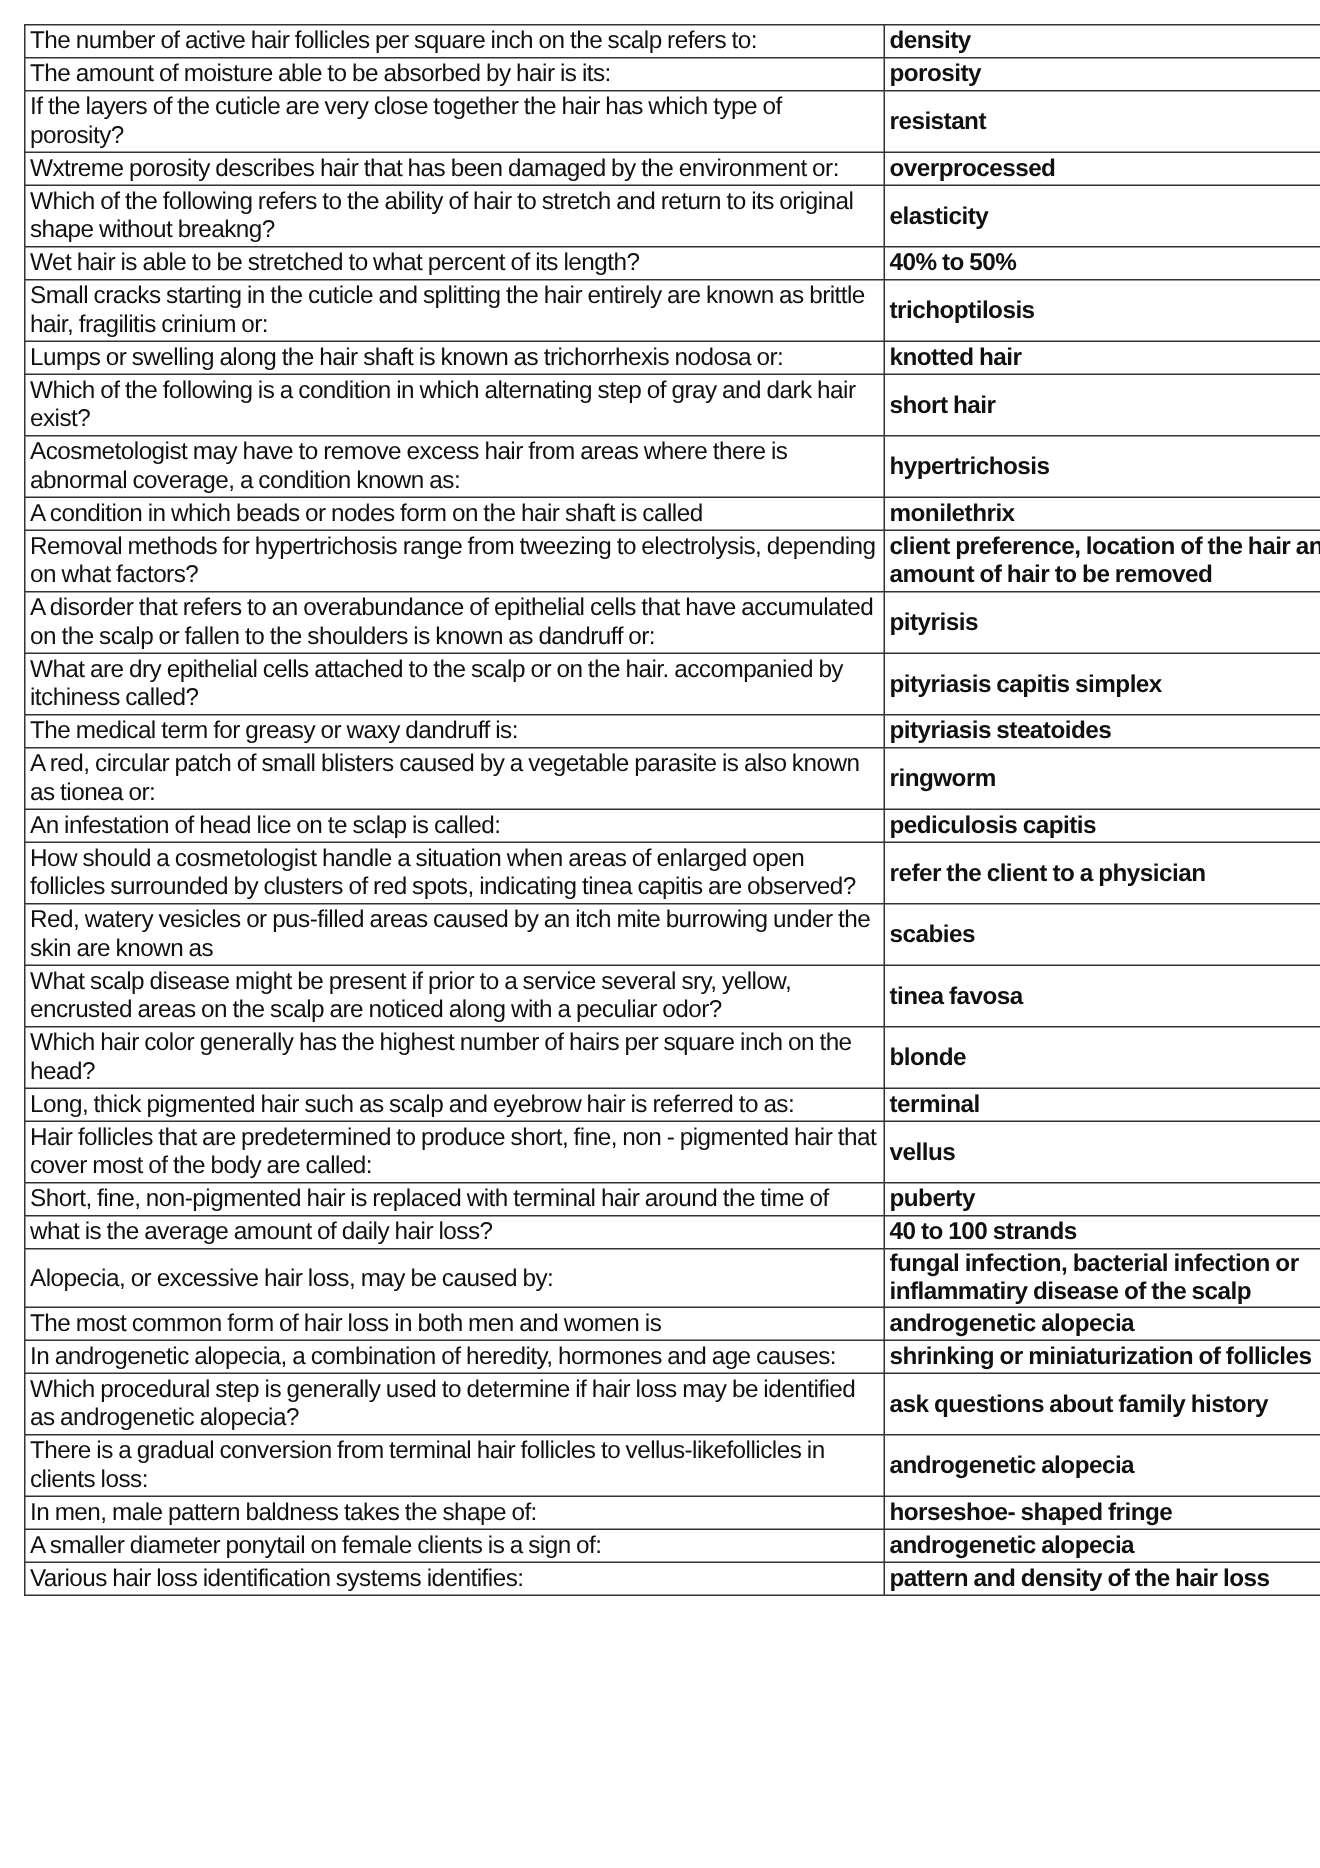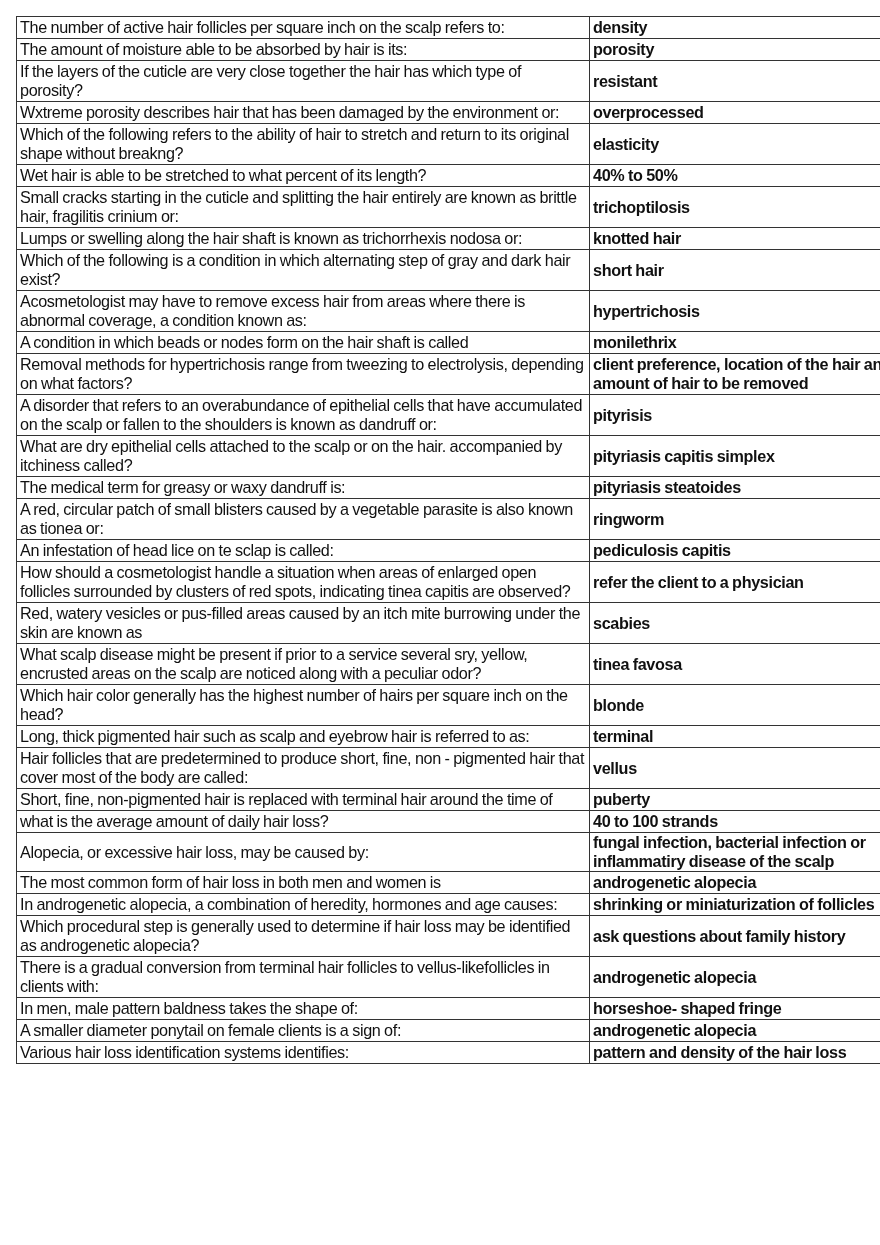--- a/index.html
+++ b/index.html
@@ -153,21 +153,21 @@
       </tr>
       <tr>
         <td class="q-cell">In androgenetic alopecia, a combination of heredity, hormones and age causes:</td>
         <td class="a-cell">shrinking or miniaturization of follicles</td>
       </tr>
       <tr>
         <td class="q-cell">Which procedural step is generally used to determine if hair loss may be identified as androgenetic alopecia?</td>
         <td class="a-cell">ask questions about family history</td>
       </tr>
       <tr>
-        <td class="q-cell">There is a gradual conversion from terminal hair follicles to vellus-likefollicles in clients with:</td>
+        <td class="q-cell">There is a gradual conversion from terminal hair follicles to vellus-likefollicles in clients loss:</td>
         <td class="a-cell">androgenetic alopecia</td>
       </tr>
       <tr>
         <td class="q-cell">In men, male pattern baldness takes the shape of:</td>
         <td class="a-cell">horseshoe- shaped fringe</td>
       </tr>
       <tr>
         <td class="q-cell">A smaller diameter ponytail on female clients is a sign of:</td>
         <td class="a-cell">androgenetic alopecia</td>
       </tr>

